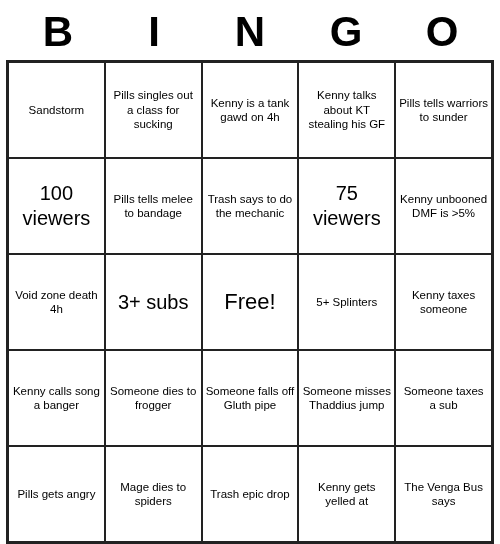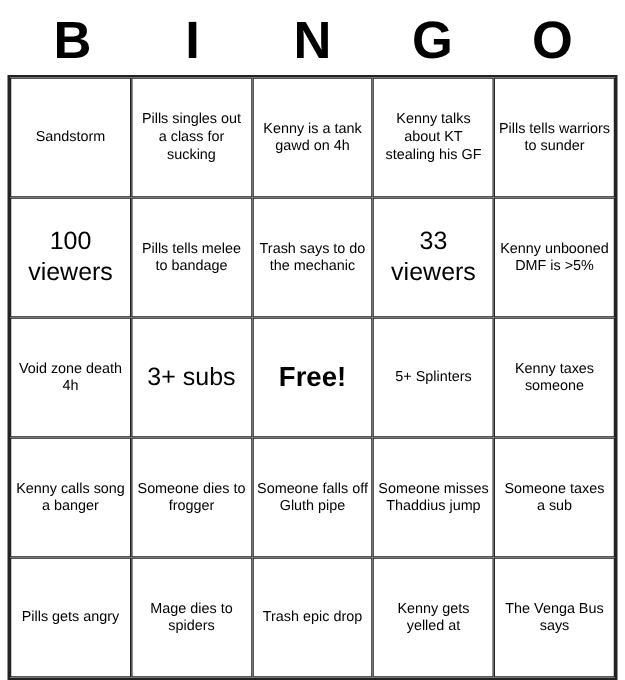--- a/index.html
+++ b/index.html
@@ -46,21 +46,21 @@
       padding: 3px;
       line-height: 1.25;
       background: #fff;
     }
     .bingo-cell.large-text {
       font-size: 20px;
       font-weight: normal;
     }
     .bingo-cell.free {
       font-size: 22px;
-      font-weight: bold;
+      font-weight: normal;
     }
   </style>
 </head>
 <body>
 
 <div id="bingo-header">
 <span>B</span>
     <span>I</span>
     <span>N</span>
     <span>G</span>
@@ -69,21 +69,21 @@
 
 <div id="bingo-grid">
 <div class="bingo-cell">Sandstorm</div>
     <div class="bingo-cell">Pills singles out a class for sucking</div>
     <div class="bingo-cell">Kenny is a tank gawd on 4h</div>
     <div class="bingo-cell">Kenny talks about KT stealing his GF</div>
     <div class="bingo-cell">Pills tells warriors to sunder</div>
     <div class="bingo-cell large-text">100 viewers</div>
     <div class="bingo-cell">Pills tells melee to bandage</div>
     <div class="bingo-cell">Trash says to do the mechanic</div>
-    <div class="bingo-cell large-text">33 viewers</div>
+    <div class="bingo-cell large-text">75 viewers</div>
     <div class="bingo-cell">Kenny unbooned DMF is &gt;5%</div>
     <div class="bingo-cell">Void zone death 4h</div>
     <div class="bingo-cell large-text">3+ subs</div>
     <div class="bingo-cell free">Free!</div>
     <div class="bingo-cell">5+ Splinters</div>
     <div class="bingo-cell">Kenny taxes someone</div>
     <div class="bingo-cell">Kenny calls song a banger</div>
     <div class="bingo-cell">Someone dies to frogger</div>
     <div class="bingo-cell">Someone falls off Gluth pipe</div>
     <div class="bingo-cell">Someone misses Thaddius jump</div>

